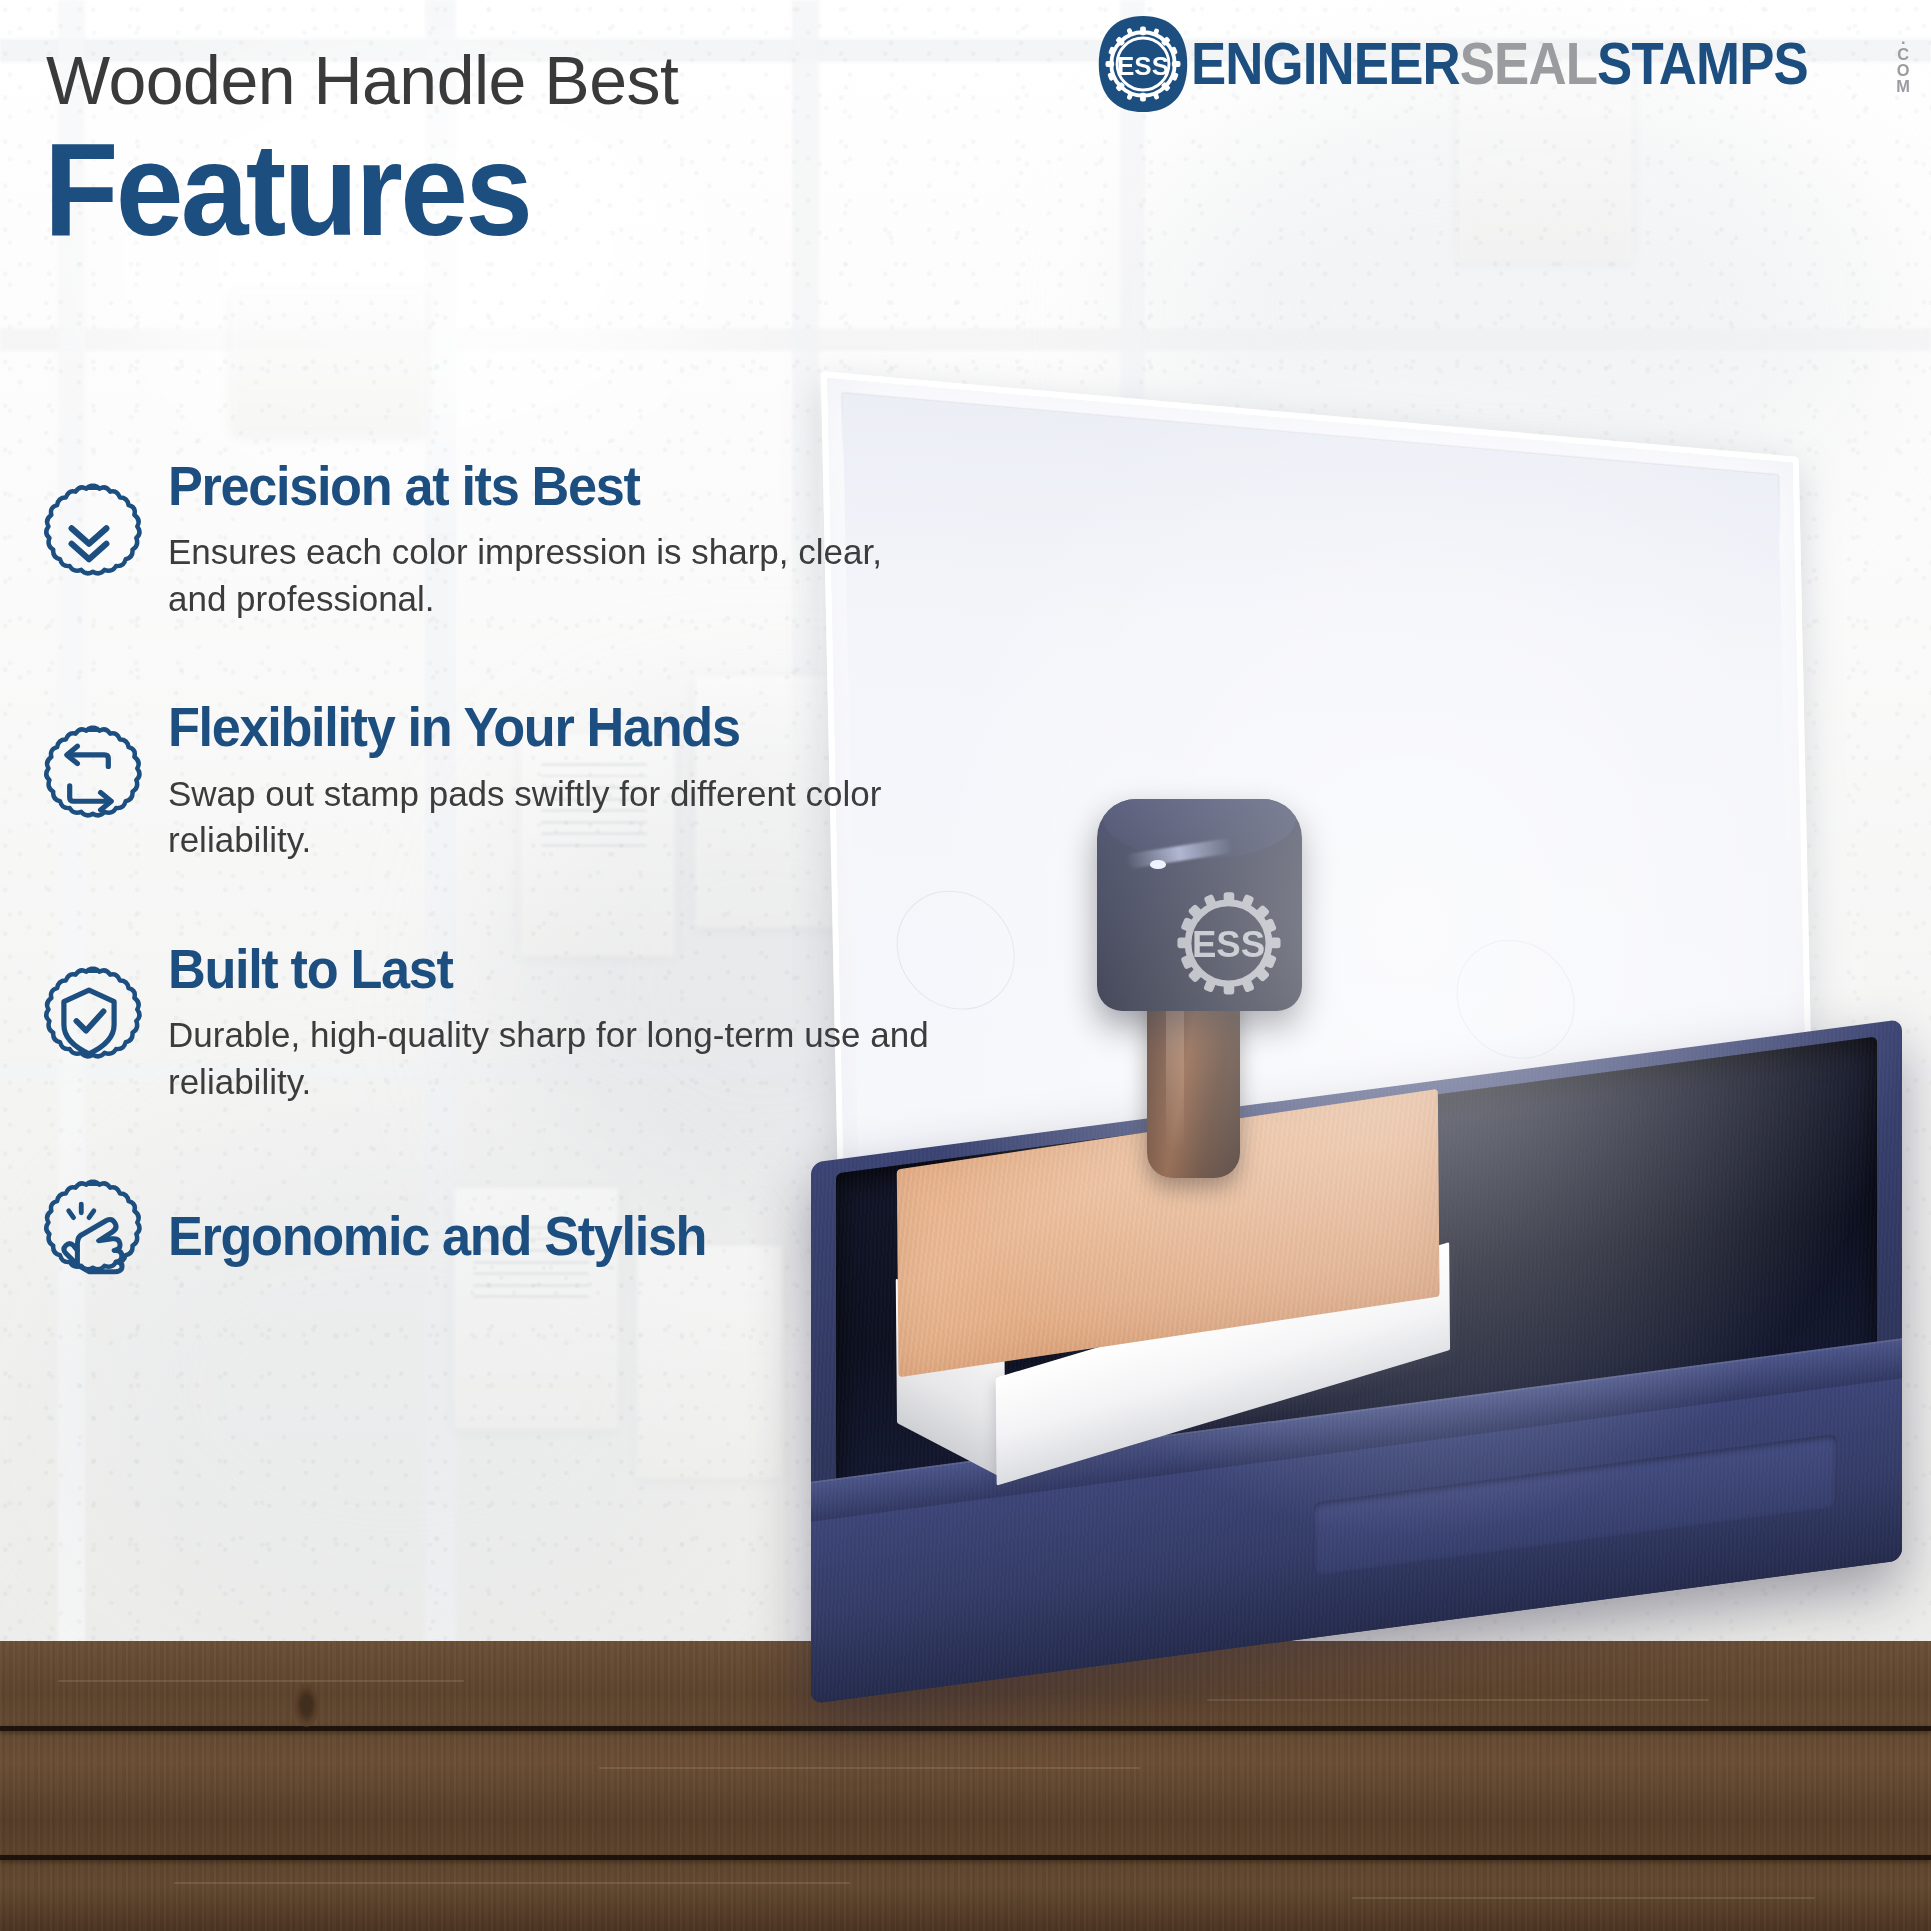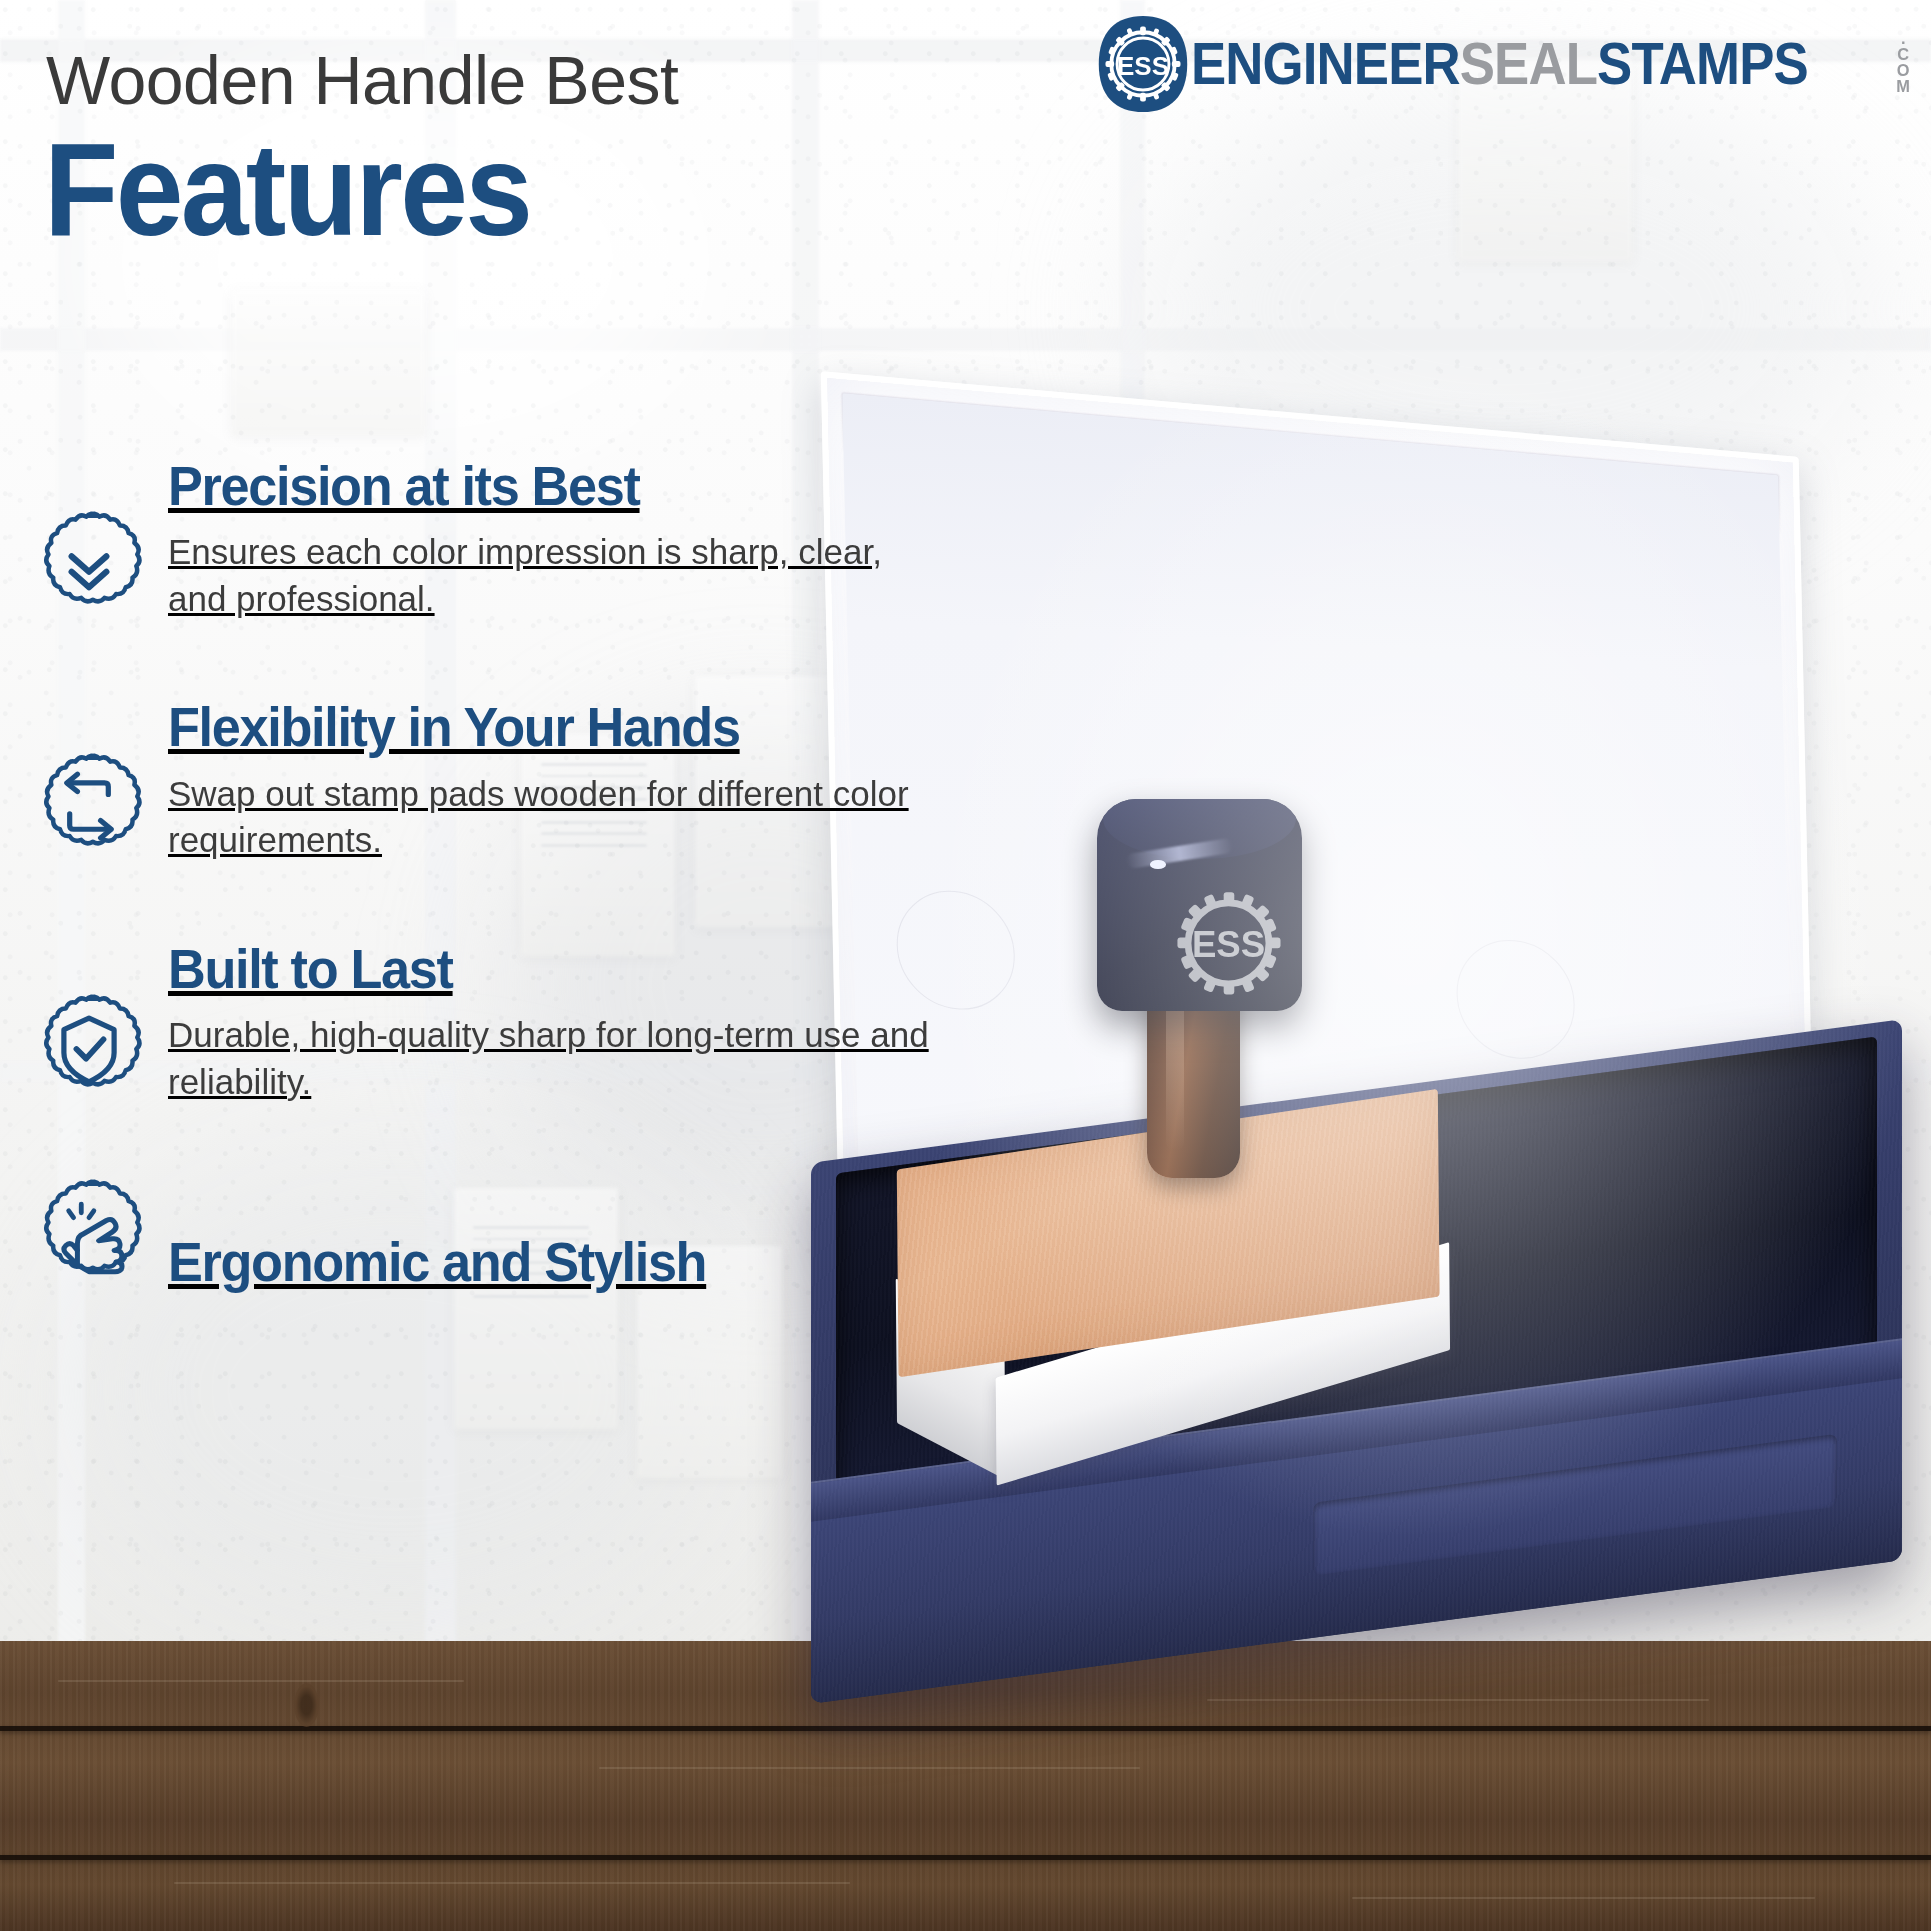--- a/index.html
+++ b/index.html
@@ -66,21 +66,21 @@
   .logo-badge{position:relative;width:100px;height:100px;flex:0 0 auto;}
   .logo-text{display:flex;align-items:flex-end;font-weight:bold;letter-spacing:-1px;
     font-size:60px;line-height:1;transform:scaleX(.88);transform-origin:left bottom;margin-left:-1.9px;}
   .lt-blue{color:#1d4e80;}
   .lt-gray{color:#9a9ca0;}
   .logo-dotcom{display:flex;flex-direction:column;align-items:center;justify-content:flex-end;
     font-size:16.4px;font-weight:bold;color:#9a9ca0;line-height:.98;letter-spacing:0;margin-left:3.9px;padding-bottom:2.9px;}
 
   
   .features{position:absolute;left:33px;top:452px;width:985px;}
-  .feature{display:flex;align-items:flex-end;margin-bottom:71px;text-decoration:underline;}
+  .feature{display:flex;align-items:center;margin-bottom:71px;}
   .f-icon{flex:0 0 auto;width:112px;height:112px;position:relative;margin-top:1.9px;}
   .f-body{flex:1 1 auto;padding-left:23px;padding-top:5.8px;}
   .f-title{font-size:55px;line-height:1.02;color:#1d4e80;font-weight:bold;letter-spacing:-1.4px;
     transform:scaleX(.95);transform-origin:left center;white-space:nowrap;}
   .f-desc{margin-top:15.4px;font-size:35px;line-height:1.33;color:#3c3c3c;font-weight:300;max-width:763px;}
 
   
   .photo{position:absolute;left:917px;top:415px;width:1023px;height:1371px;}
 
   .lid{position:absolute;left:-87px;top:0;width:966px;height:869px;
@@ -349,21 +349,21 @@
         <svg width="112" height="112" viewBox="0 0 116 116">
           <path d="M58 6 q6 -5 11 1 q6 -4 11 3 q7 -2 10 6 q8 0 9 8 q8 2 6 10 q7 5 3 12 q5 7 -1 12 q3 8 -4 12 q1 8 -7 10 q-2 8 -10 7 q-4 7 -12 4 q-5 6 -12 2 q-7 4 -12 -2 q-8 3 -12 -4 q-8 1 -10 -7 q-8 -2 -7 -10 q-7 -4 -4 -12 q-6 -5 -1 -12 q-4 -7 3 -12 q-2 -8 6 -10 q1 -8 9 -8 q3 -8 10 -6 q5 -7 11 -3 q5 -6 11 -1 Z" fill="none" stroke="#1d4e80" stroke-width="4.6" stroke-linejoin="round"></path>
           <path d="M78 44 L78 36 Q78 32 74 32 L36 32" fill="none" stroke="#1d4e80" stroke-width="5.4" stroke-linecap="round" stroke-linejoin="round"></path>
           <path d="M46 23 L35 32 L46 41" fill="none" stroke="#1d4e80" stroke-width="5.4" stroke-linecap="round" stroke-linejoin="round"></path>
           <path d="M38 64 L38 76 Q38 80 42 80 L80 80" fill="none" stroke="#1d4e80" stroke-width="5.4" stroke-linecap="round" stroke-linejoin="round"></path>
           <path d="M70 71 L81 80 L70 89" fill="none" stroke="#1d4e80" stroke-width="5.4" stroke-linecap="round" stroke-linejoin="round"></path>
         </svg>
       </div>
       <div class="f-body">
         <div class="f-title">Flexibility in Your Hands</div>
-        <div class="f-desc">Swap out stamp pads wooden for different color requirements.</div>
+        <div class="f-desc">Swap out stamp pads swiftly for different color reliability.</div>
       </div>
     </div>
 
     <div class="feature">
       <div class="f-icon">
         <svg width="112" height="112" viewBox="0 0 116 116">
           <path d="M58 6 q6 -5 11 1 q6 -4 11 3 q7 -2 10 6 q8 0 9 8 q8 2 6 10 q7 5 3 12 q5 7 -1 12 q3 8 -4 12 q1 8 -7 10 q-2 8 -10 7 q-4 7 -12 4 q-5 6 -12 2 q-7 4 -12 -2 q-8 3 -12 -4 q-8 1 -10 -7 q-8 -2 -7 -10 q-7 -4 -4 -12 q-6 -5 -1 -12 q-4 -7 3 -12 q-2 -8 6 -10 q1 -8 9 -8 q3 -8 10 -6 q5 -7 11 -3 q5 -6 11 -1 Z" fill="none" stroke="#1d4e80" stroke-width="4.6" stroke-linejoin="round"></path>
           <path d="M58 26 L84 38 L84 62 Q84 80 58 92 Q32 80 32 62 L32 38 Z" fill="none" stroke="#1d4e80" stroke-width="5.4" stroke-linejoin="round"></path>
           <path d="M45 58 L55 68 L73 48" fill="none" stroke="#1d4e80" stroke-width="6" stroke-linecap="round" stroke-linejoin="round"></path>
         </svg>

